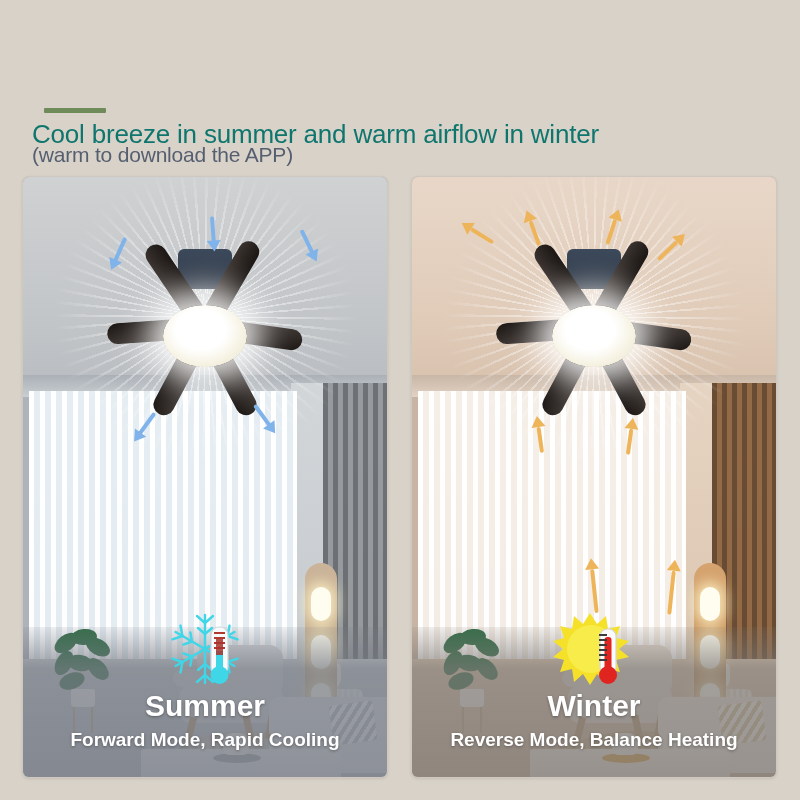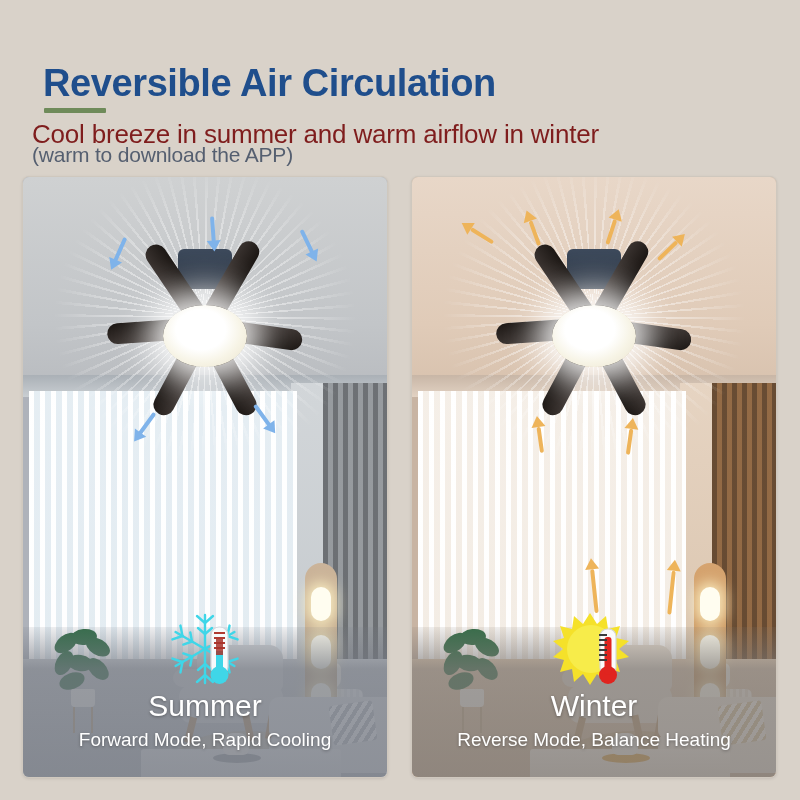--- a/index.html
+++ b/index.html
@@ -18,33 +18,34 @@
     position:absolute; left:43px; top:62px;
     font-size:38px; font-weight:bold; letter-spacing:-0.4px;
     color:#1f4e8c; white-space:nowrap;
   }
   .rule {
     position:absolute; left:44px; top:108px;
     width:62px; height:5px; background:#6f8b5a; border-radius:1px;
   }
   .sub1 {
     position:absolute; left:32px; top:119px;
-    font-size:26px; color:#7f1d1d; white-space:nowrap; letter-spacing:-0.2px;
+    font-size:26px; color:#0f766e; white-space:nowrap; letter-spacing:-0.2px;
   }
   .sub2 {
     position:absolute; left:32px; top:143px;
     font-size:21px; color:#555f70; white-space:nowrap; letter-spacing:-0.2px;
   }
 
   
   .panel {
     position:absolute; top:176px; width:366px; height:602px;
     border-radius:7px; overflow:hidden;
     border:1px solid #cfc8be;
     box-shadow:0 1px 3px rgba(0,0,0,.10);
+    font-weight:bold;
   }
   .panel.left  { left:22px;  background:#aeb2ba; }
   .panel.right { left:411px; background:#c8b4a3; }
 
   
   .scene { position:absolute; inset:0; }
 
   .ceiling { position:absolute; left:0; top:0; width:100%; height:210px; }
   .left  .ceiling { background:linear-gradient(#cfd1d2,#c2c5c8 70%,#b9bcc0); }
   .right .ceiling { background:linear-gradient(#e8d7c8,#e0cbb8 70%,#d8c2ae); }
@@ -151,21 +152,20 @@
   }
   .right .caption { background:linear-gradient(rgba(130,122,114,.12), rgba(124,120,118,.70) 28%, rgba(124,120,118,.76));justify-content:flex-end; }
   .cap-icon { position:absolute; left:50%; bottom:86px; transform:translateX(-50%); width:84px; height:84px; }
   .cap-title { font-size:30px; color:#fff; line-height:1; text-shadow:0 1px 3px rgba(0,0,0,.35); }
   .cap-sub   { font-size:19px; color:#fff; margin-top:8px; white-space:nowrap; text-shadow:0 1px 3px rgba(0,0,0,.35); }
 </style>
 </head>
 <body>
 
 <div class="header">
-  <div class="title">Reversible Air Circulation</div>
   <div class="rule"></div>
   <div class="sub1">Cool breeze in summer and warm airflow in winter</div>
   <div class="sub2">(warm to download the APP)</div>
 </div>
 
 <div class="panel left">
   <div class="scene">
     <div class="ceiling"></div>
     <div class="wallband"></div>
     <div class="sidewall"></div>

